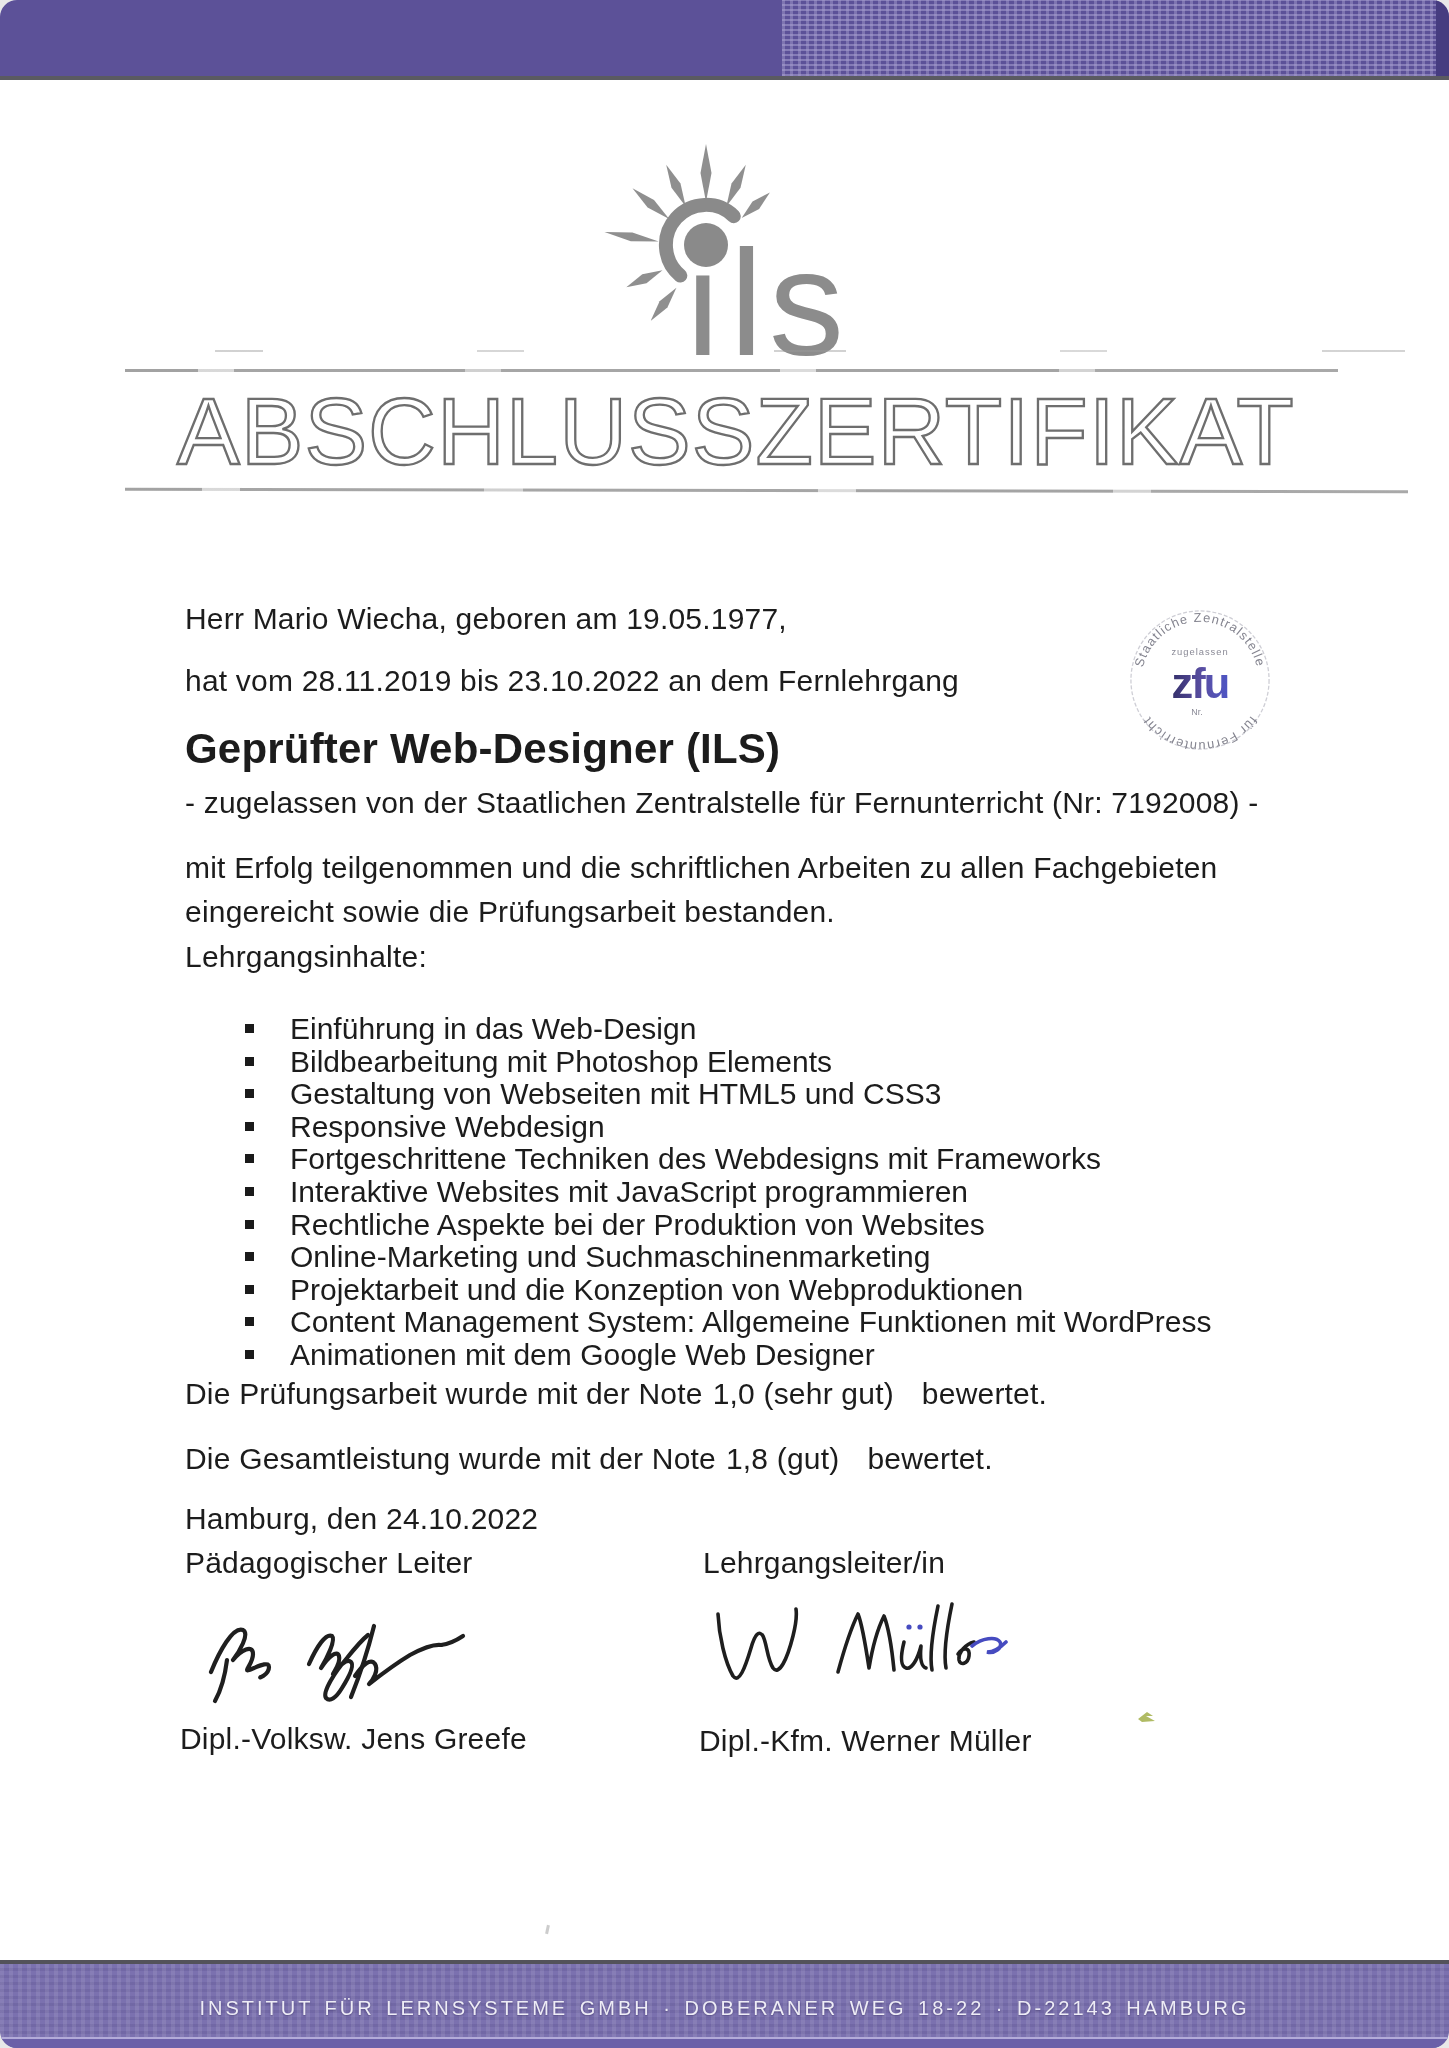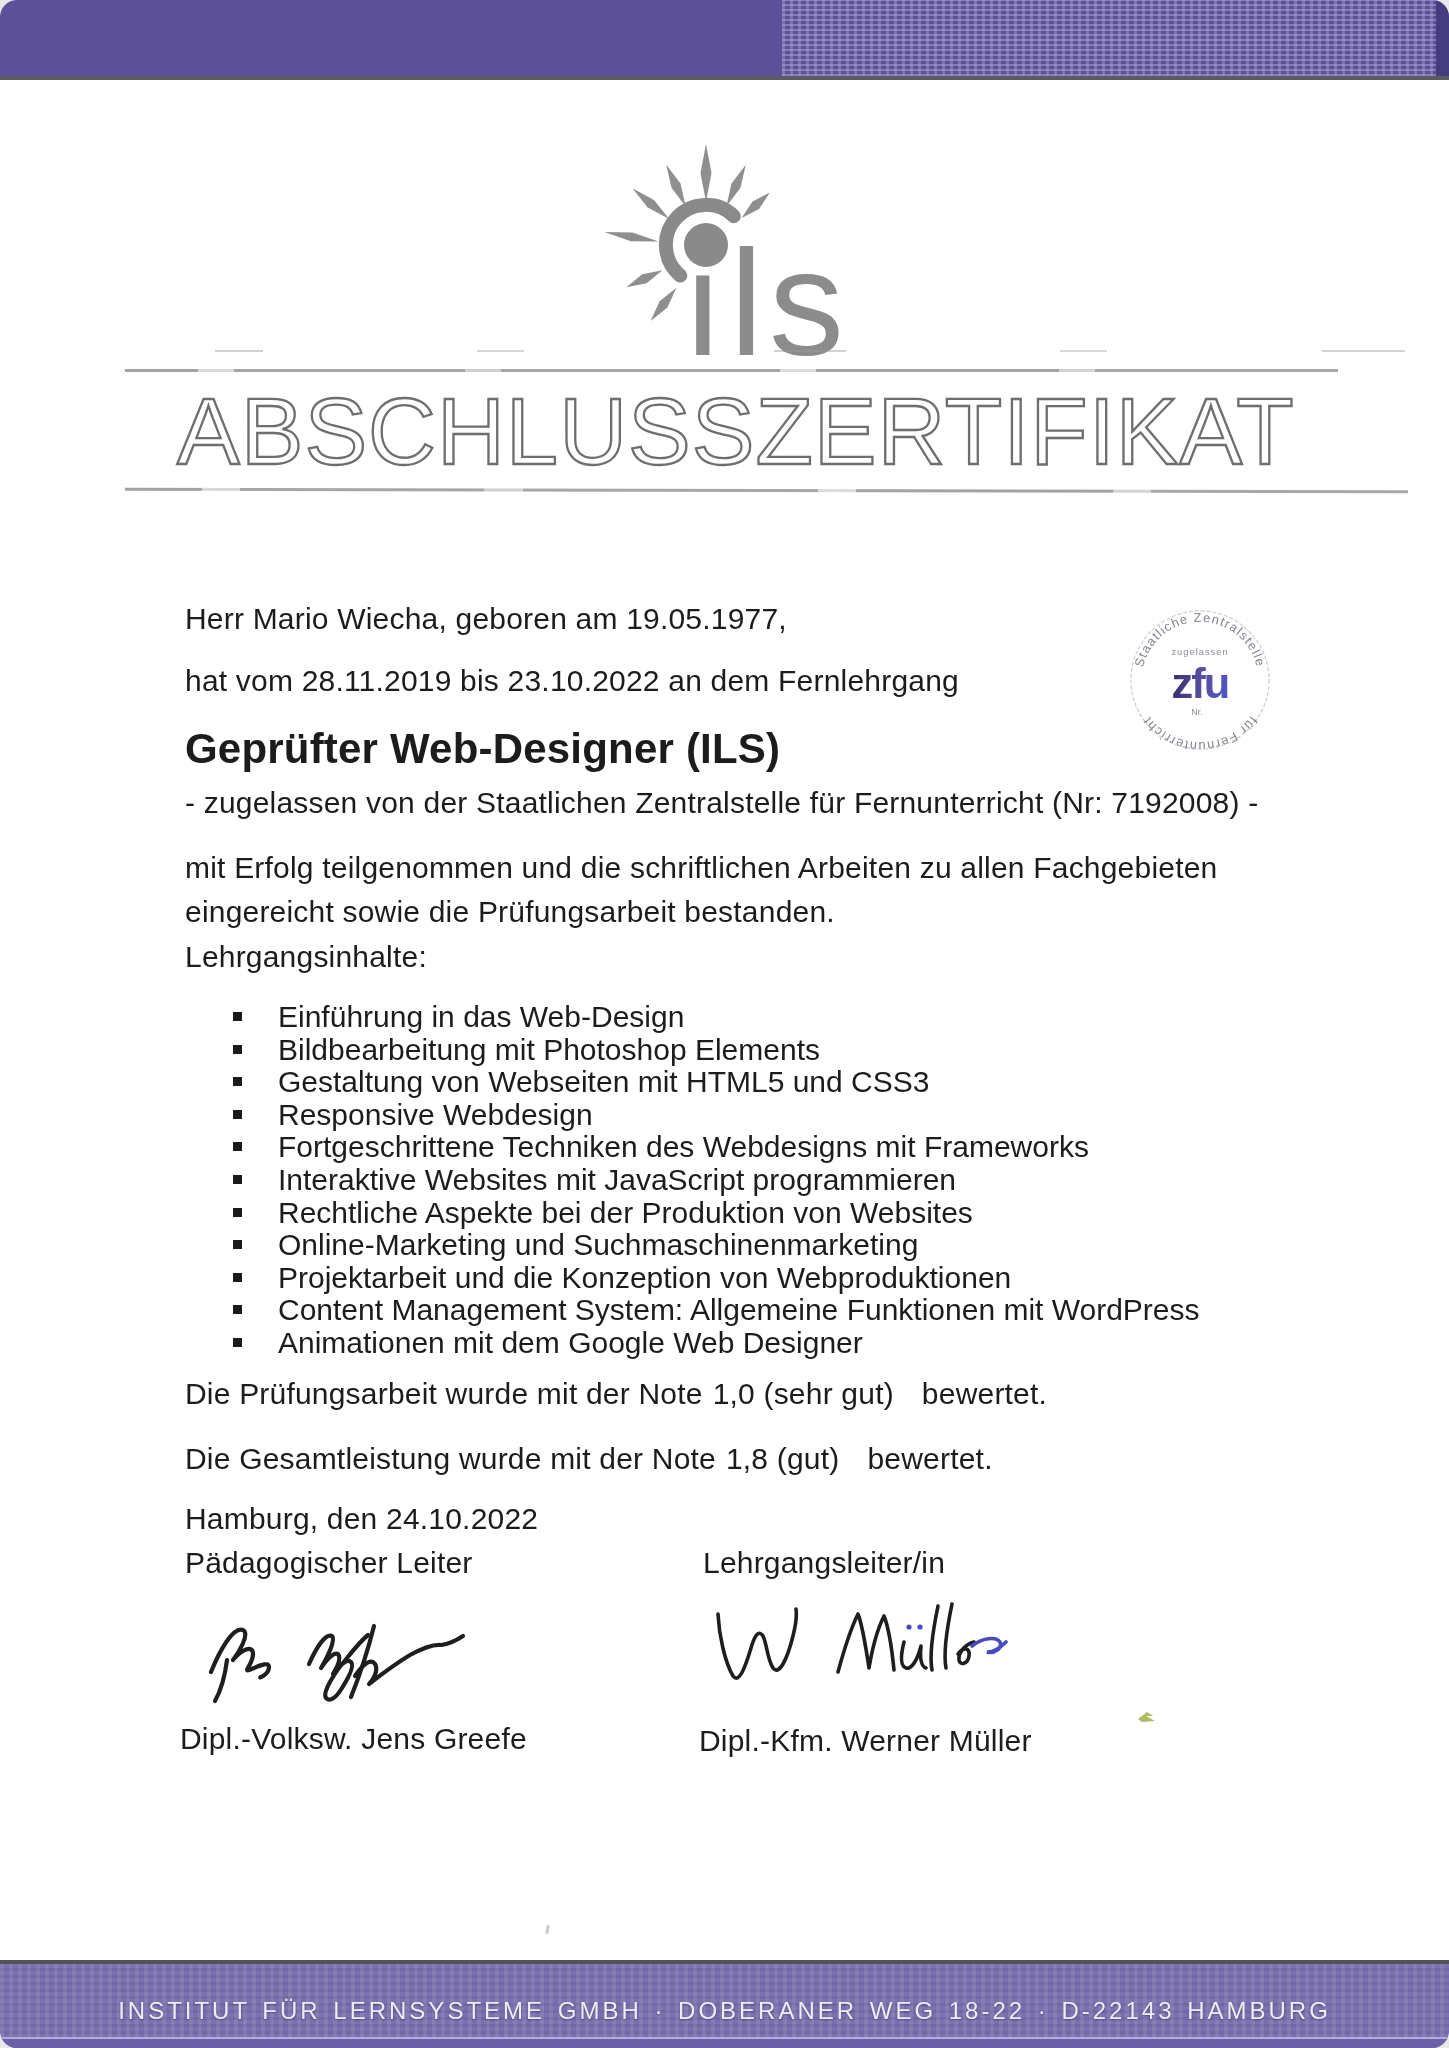--- a/index.html
+++ b/index.html
@@ -34,35 +34,35 @@
   }
 
   
   .t{font-size:30px;line-height:1.18;white-space:nowrap;color:#1c1c1c;letter-spacing:.2px;}
   .bold{font-weight:bold;font-size:42px;}
   .para{white-space:normal;width:1175px;line-height:44px;}
   .gap1{display:inline-block;margin-left:10px;}
   .gap2{display:inline-block;margin-left:28px;}
 
   
-  .contents{left:233px;top:1002px;list-style:none;margin:0;padding:0;}
+  .contents{left:233px;top:1002px;list-style:none;margin:12px;padding:0;}
   .ci{position:relative;height:32.6px;padding-left:45px;}
   .blt{position:absolute;left:0;top:10px;width:9px;height:9px;background:#1a1a1a;}
   .ct{font-size:30px;line-height:30px;white-space:nowrap;}
 
   
   .footer-bar{left:0;top:1960px;width:1449px;height:88px;background-color:#7b71af;
     background-image:
       repeating-linear-gradient(90deg, rgba(255,255,255,.09) 0 4px, transparent 4px 9px),
       repeating-linear-gradient(0deg, rgba(90,80,140,.28) 0 3px, transparent 3px 7px);
     border-top:4px solid #53525a; box-sizing:border-box;
   }
   .footer-bar .footer-strip{position:absolute;left:0;bottom:0;width:100%;height:9px;background:#6b60a8;border-top:2px solid #b3abd8;}
   .footer-text{position:absolute;left:0;top:33px;width:100%;text-align:center;
-    color:#eeecf6;font-size:24px;letter-spacing:3px;word-spacing:3px;
+    color:#eeecf6;font-size:20px;letter-spacing:3px;word-spacing:3px;
     text-shadow:0 1px 2px rgba(50,40,90,.55);white-space:nowrap;}
 
   
   .green-mark{left:1138px;top:1712px;width:18px;height:11px;opacity:.85;}
   .gray-tick{left:546px;top:1925px;width:3px;height:9px;background:#9a9a9a;opacity:.5;transform:rotate(12deg);}
 
   svg text{font-family:"Liberation Sans", sans-serif;}
 </style>
 </head>
 <body>

